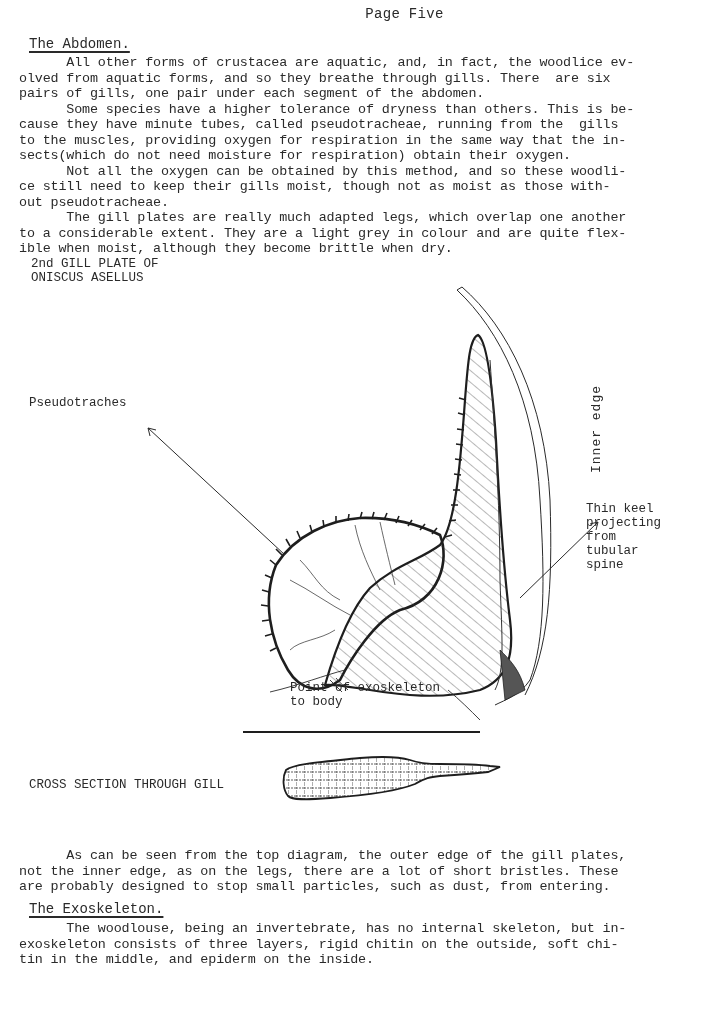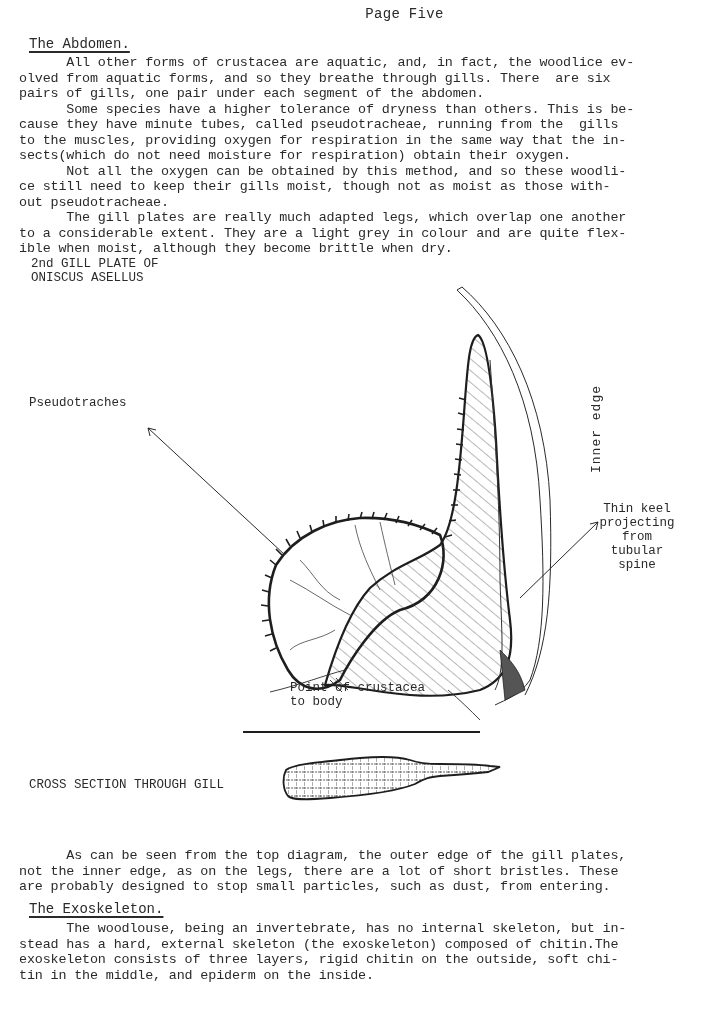--- a/index.html
+++ b/index.html
@@ -6,21 +6,21 @@
   body {
     width: 715px; height: 1016px; position: relative; overflow: hidden;
     font-family: "Liberation Mono", "DejaVu Sans Mono", monospace;
     color: #2a2a2a;
   }
   .abs { position: absolute; }
   .page-title { left: 0; width: 715px; top: 6px; text-align: center; font-size: 14px; letter-spacing: 0.3px; padding-left: 47px; }
   .heading { font-size: 14px; text-decoration: underline; text-decoration-thickness: 1.5px; text-underline-offset: 3px; }
   .para { font-size: 13.4px; line-height: 15.5px; white-space: pre; letter-spacing: -0.15px; font-family: Liberation Mono, monospace; }
   .label { font-size: 12.5px; line-height: 14px; white-space: pre; }
-  .label-right { text-align: center; }
+  .label-right { text-align: left; }
   .vertical {
     writing-mode: vertical-rl; transform: rotate(180deg);
     font-size: 13px; letter-spacing: 1px;
   }
   svg { position: absolute; left: 0; top: 0; }
 </style>
 </head>
 <body>
 
 <div class="abs page-title">Page Five</div>
@@ -101,31 +101,30 @@
 <div class="abs label" style="left:29px; top:396px;">Pseudotraches</div>
 <div class="abs vertical" style="left:589px; top:385px;">Inner edge</div>
 <div class="abs label-right" style="left:586px; top:502px; width:102px;">
   <div class="label">Thin keel</div>
   <div class="label">projecting</div>
   <div class="label">from</div>
   <div class="label">tubular</div>
   <div class="label">spine</div>
 </div>
 <div class="abs" style="left:290px; top:681px;">
-  <div class="label">Point of crustacea</div>
+  <div class="label">Point of exoskeleton</div>
   <div class="label">to body</div>
 </div>
 
 <div class="abs label" style="left:29px; top:746px;margin-top:32px;">CROSS SECTION THROUGH GILL</div>
 
 <div class="abs" style="left:19px; top:848px;">
   <div class="para">      As can be seen from the top diagram, the outer edge of the gill plates,</div>
   <div class="para">not the inner edge, as on the legs, there are a lot of short bristles. These</div>
   <div class="para">are probably designed to stop small particles, such as dust, from entering.</div>
 </div>
 
 <div class="abs heading" style="left:29px; top:901px;">The Exoskeleton.</div>
 <div class="abs" style="left:19px; top:921px;">
   <div class="para">      The woodlouse, being an invertebrate, has no internal skeleton, but in-</div>
-  <div class="para">stead has a hard, external skeleton (the exoskeleton) composed of chitin.The</div>
   <div class="para">exoskeleton consists of three layers, rigid chitin on the outside, soft chi-</div>
   <div class="para">tin in the middle, and epiderm on the inside.</div>
 </div>
 
 </body></html>

